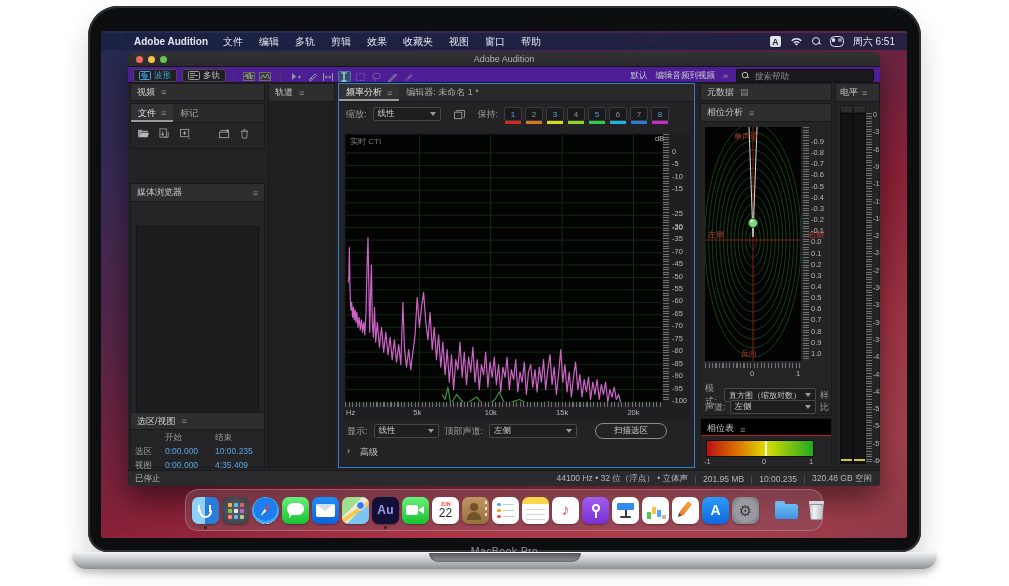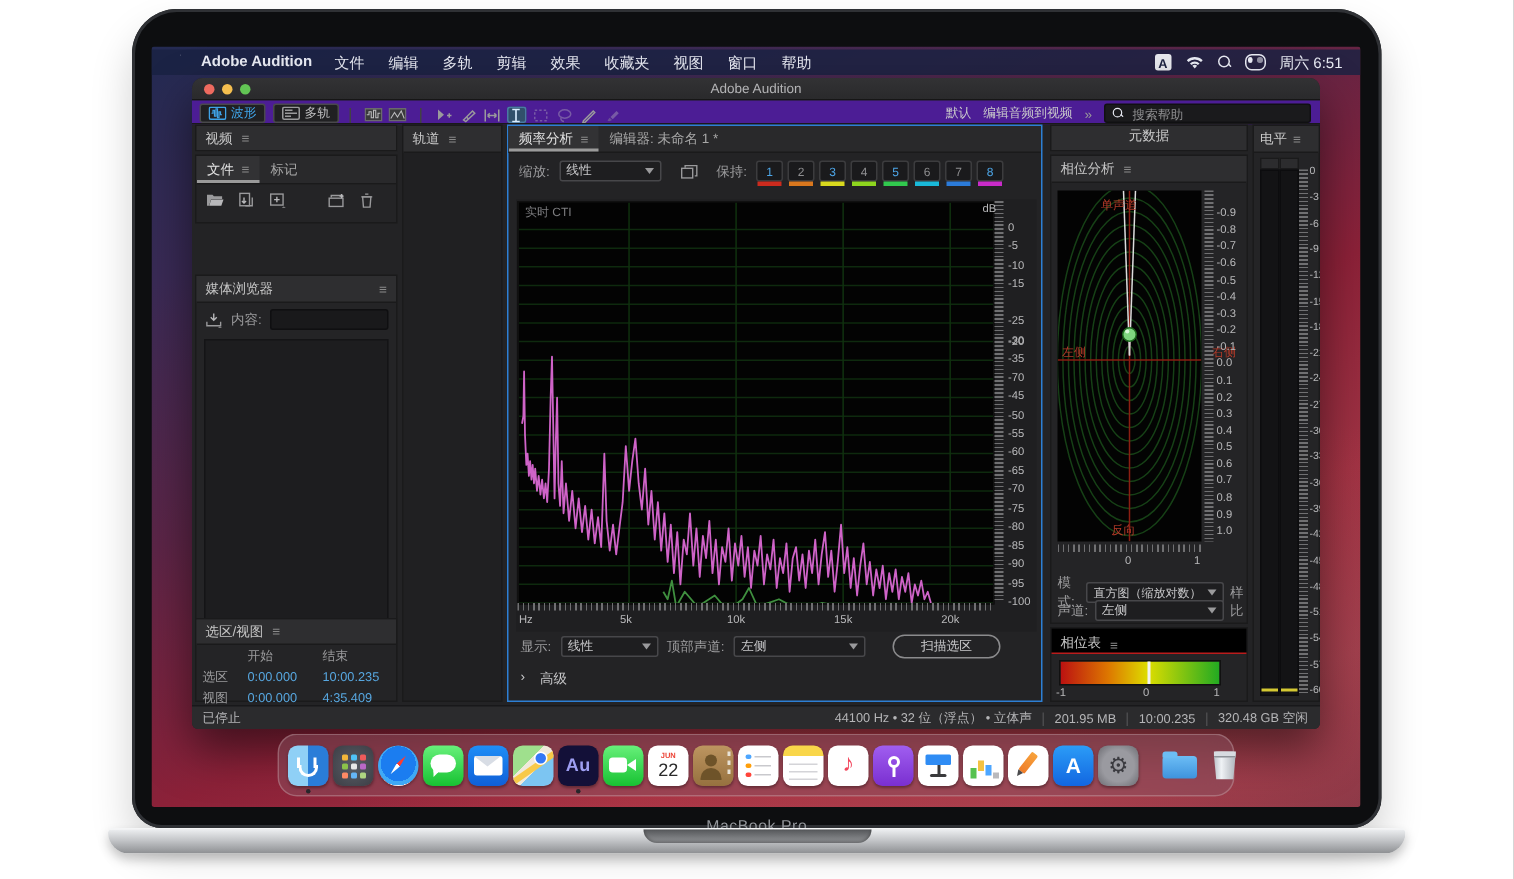--- a/index.html
+++ b/index.html
@@ -331,29 +331,20 @@
               <path d="M2 3.5h8M4.8 1.5h2.4" stroke="#9a9a9c"></path>
             </svg>
         </div>
       </div>
 
       <div class="panel-b" style="left:2px;top:99px;width:135px;height:259px;margin-top:32px;">
         <div style="display:flex;align-items:center;height:17px;background:#2e2e30;border-bottom:1px solid #1a1a1b;padding:0 6px;">
           <span>媒体浏览器</span>
           <span class="burger" style="margin-left:auto;">≡</span>
         </div>
-        <div style="display:flex;align-items:center;gap:5px;padding:4px 5px;">
-          <svg width="13" height="11" viewBox="0 0 14 12">
-              <path d="M7 1v5M4.8 3.8 7 6l2.2-2.2" stroke="#b8b8ba" fill="none"></path>
-              <path d="M2 7v3h10V7" stroke="#9a9a9c" fill="none"></path>
-              <path d="M11.5 10.5l1.5 1h-3z" fill="#9a9a9c"></path>
-            </svg>
-          <span class="lbl">内容:</span>
-          <span style="flex:1;height:12px;background:#19191b;border:1px solid #0f0f11;border-radius:2px;"></span>
-        </div>
         <div style="position:absolute;left:5px;top:42px;right:5px;bottom:26px;background:#1d1d1f;border:1px solid #141416;"></div>
         <div style="position:absolute;left:0;bottom:2px;width:100%;display:flex;justify-content:center;gap:16px;align-items:center;">
           <svg width="9" height="10" viewBox="0 0 9 10">
               <path d="M1 0.5 8 5 1 9.5z" fill="#8e8e90"></path>
             </svg>
           <svg width="13" height="11" viewBox="0 0 14 12">
               <path d="M2 6v4h10V6" stroke="#8e8e90" fill="none"></path>
               <path d="M7 1v5M4.8 3.2 7 1l2.2 2.2" stroke="#8e8e90" fill="none"></path>
             </svg>
           <svg width="14" height="11" viewBox="0 0 15 12">
@@ -500,21 +491,21 @@
               <span class="car"></span>
             </span>
           <button class="pill" style="margin-left:12px;">扫描选区</button>
         </div>
         <div style="position:absolute;left:8px;bottom:8px;display:flex;gap:10px;color:#c9c9cb;">
           <span>›</span>
           <span>高级</span>
         </div>
       </div>
 
-      <div class="panel-h" style="left:572px;top:31px;width:132px;height:18px;flex-direction:column;">
+      <div class="panel-h" style="left:572px;top:31px;width:132px;height:18px;">
         <span>元数据</span>
           <span class="burger">▤</span>
       </div>
 
       <div class="panel-b" style="left:572px;top:51px;width:132px;height:313px;">
         <div style="display:flex;align-items:center;gap:6px;height:17px;background:#2e2e30;border-bottom:1px solid #1a1a1b;padding:0 6px;">
           <span>相位分析</span>
           <span class="burger">≡</span>
         </div>
         <div id="scope" style="position:absolute;left:4px;top:23px;width:96px;height:234px;background:#030303;overflow:hidden;"><svg width="96" height="234" viewBox="0 0 96 234">

